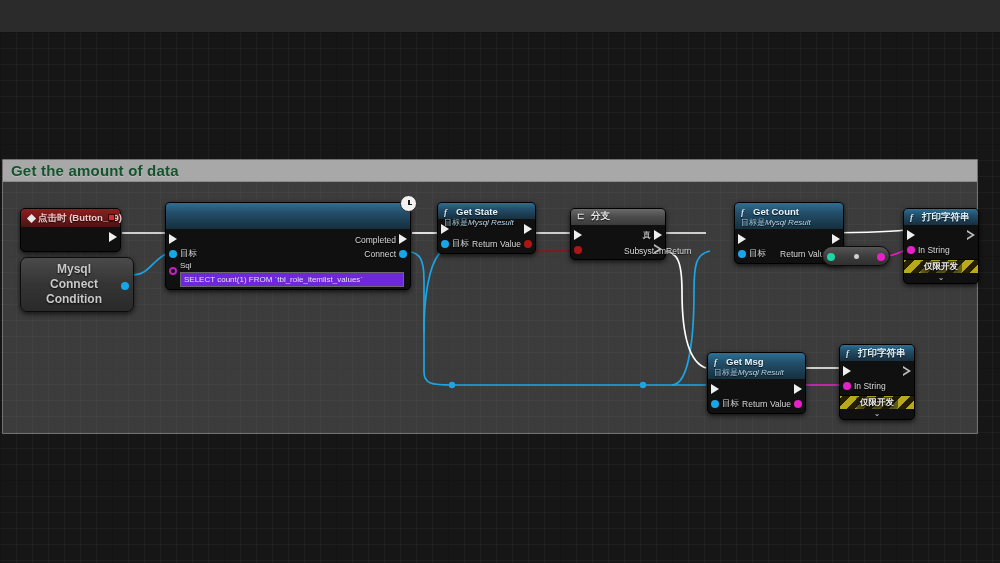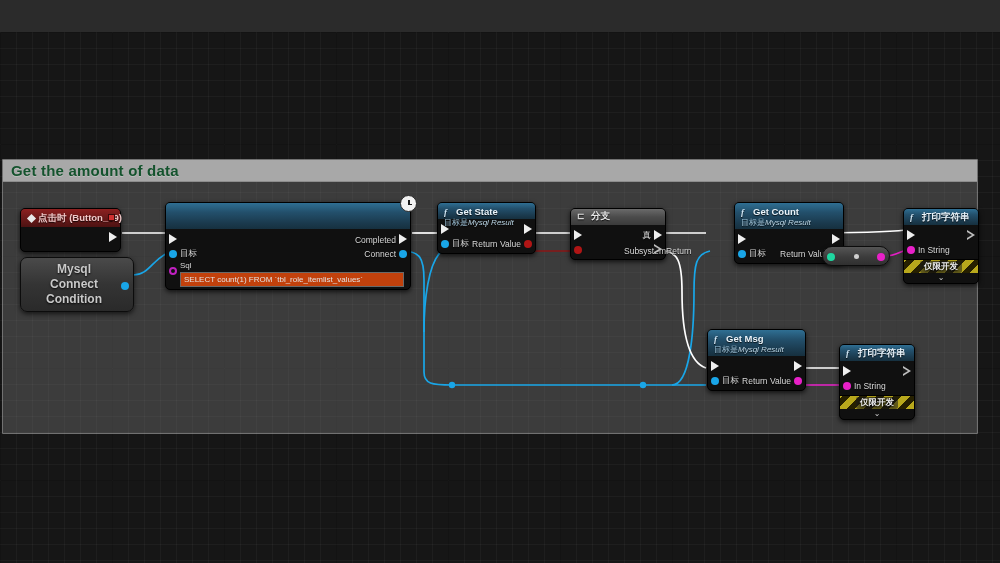--- a/index.html
+++ b/index.html
@@ -168,21 +168,21 @@
     position: absolute; width: 8px; height: 8px; border-radius: 50%;
     top: 3px; background: transparent; border: 2px solid #c020c0;
   }
   .pin-ring.l { left: 3px; }
 
   
   .sql-wrap { padding-left: 14px; padding-right: 6px; }
   .sql-label { font-size: 8px; color: #d8d8d8; line-height: 10px; }
   .sql-box {
     margin-top: 1px;
-    background: #c2410c; border: 1px solid #6a6a6a;
+    background: #6d28d9; border: 1px solid #6a6a6a;
     color: #e2e2e2; font-size: 8px; line-height: 11px;
     padding: 1px 3px; white-space: nowrap;
     font-family: "Liberation Sans", sans-serif;
   }
 
   
   .devbar {
     height: 14px; margin-top: 2px;
     background: repeating-linear-gradient(
       -45deg, #b8a81c 0 6px, #262000 6px 12px);
@@ -424,21 +424,21 @@
           <span class="pin-dot l" style="background:#e820c8;"></span>
           <span class="lbl lbl-l">In String</span>
         </div>
       </div>
       <div class="devbar">
         <span>仅限开发</span>
       </div>
       <div class="expander">⌄</div>
     </div>
 
-    <div class="node" style="left:707px; top:297px; width:99px;">
+    <div class="node" style="left:707px; top:320px; width:99px;">
       <div class="node-head fn" style="height:26px;">
         <div class="node-title">
           <span class="fn-icon">f</span><span>Get Msg</span>
         </div>
         <div class="node-sub">
           <span class="b">目标是</span><span>Mysql Result</span>
         </div>
       </div>
       <div class="node-body" style="height:34px;">
         <div class="row exec">

